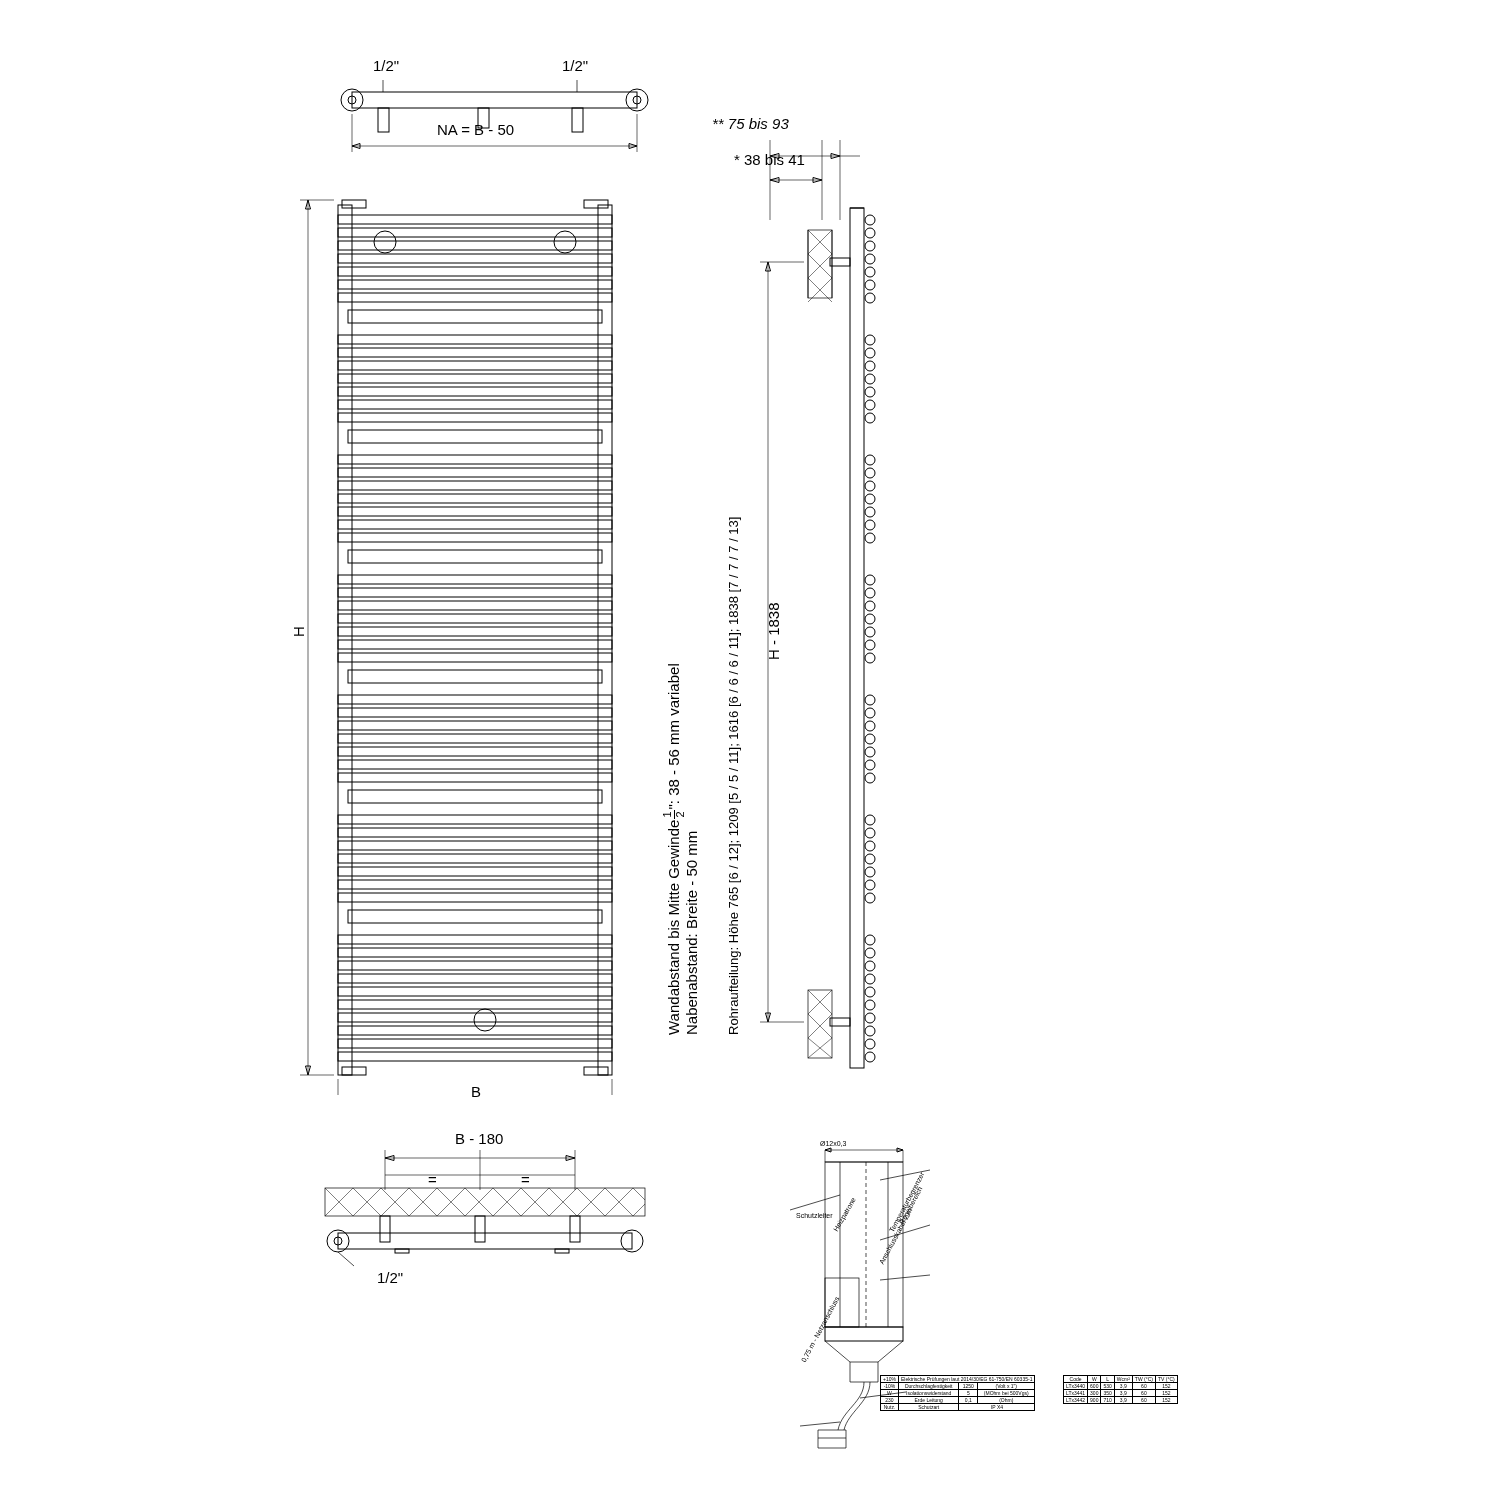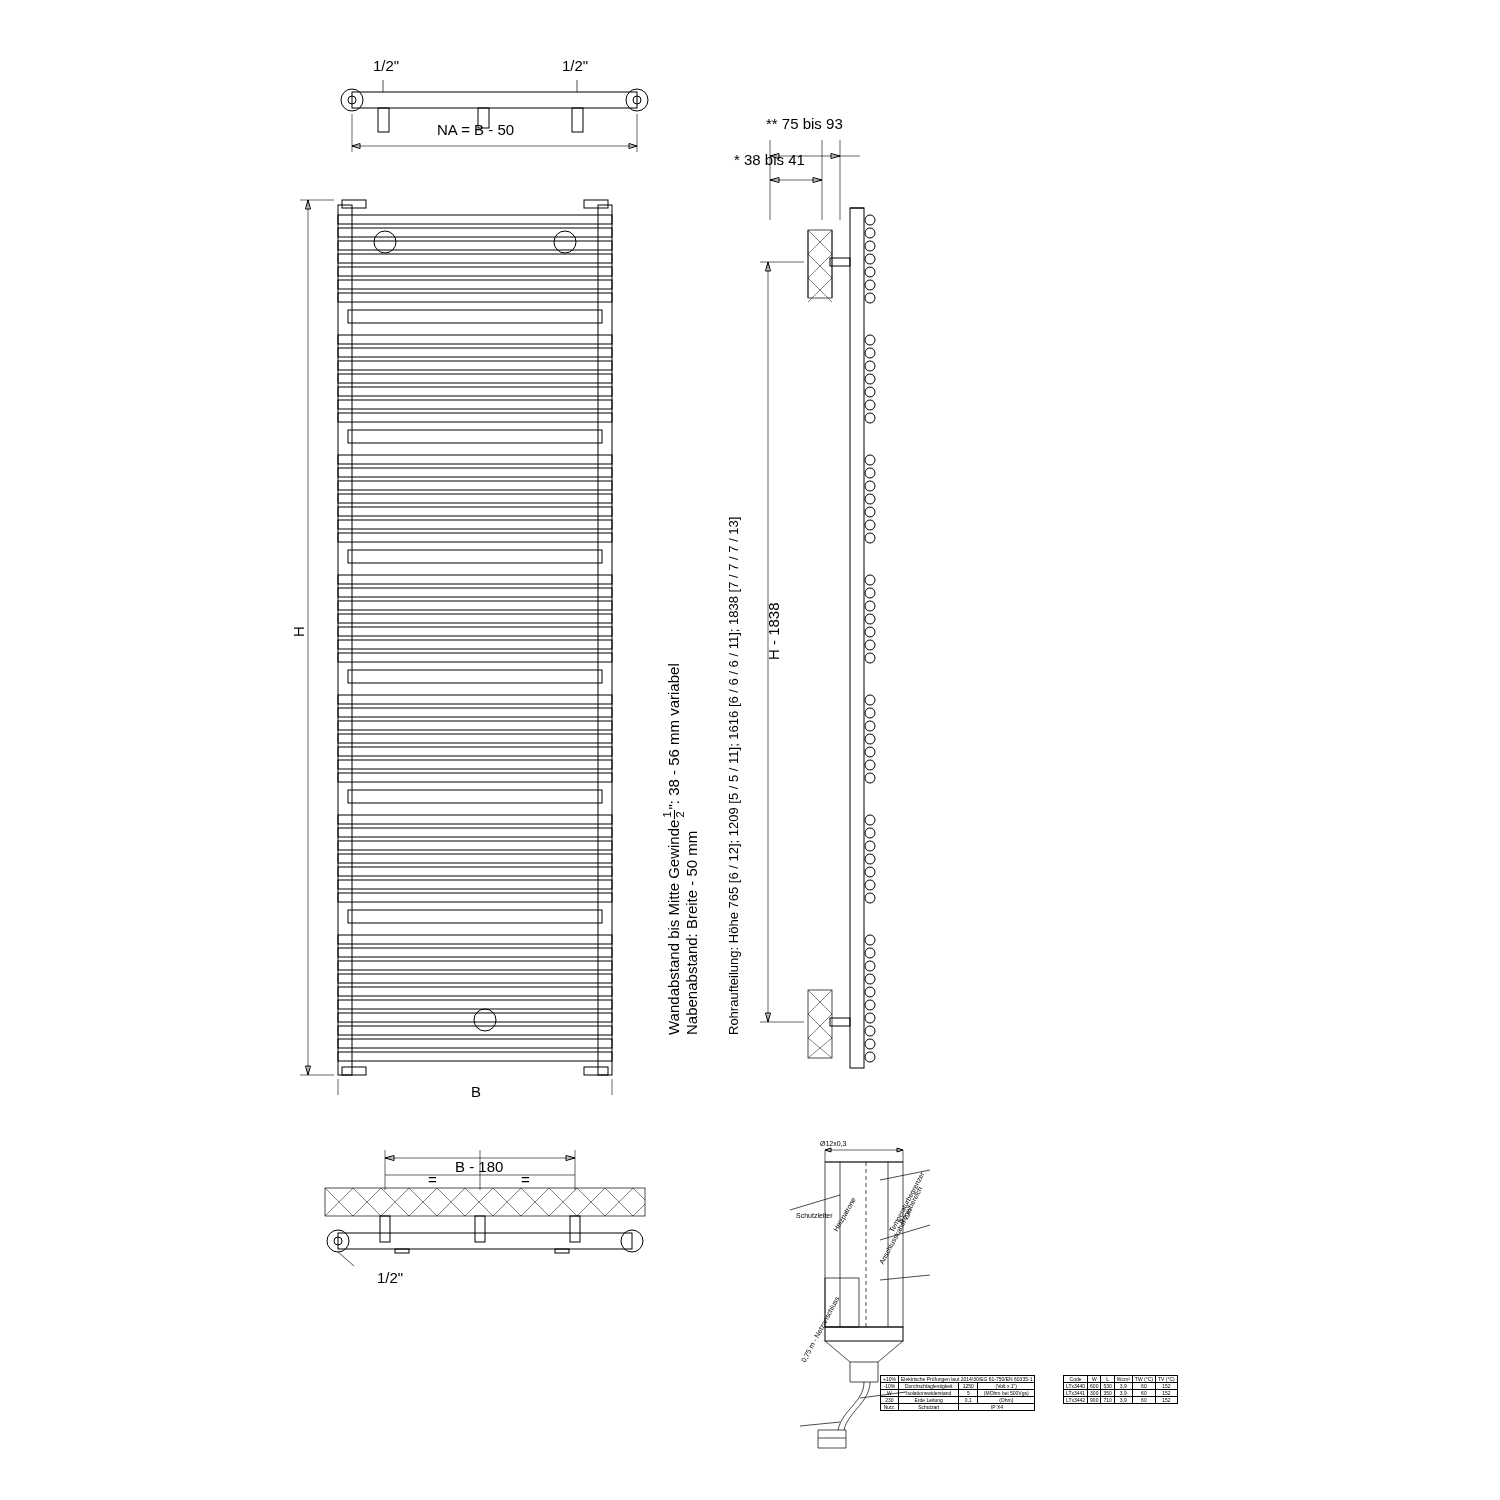--- a/index.html
+++ b/index.html
@@ -242,21 +242,21 @@
     <circle class="ln" cx="28" cy="121" r="11" fill="#fff"></circle>
     <circle class="ln" cx="28" cy="121" r="4" fill="#fff"></circle>
 
     <circle class="ln" cx="322" cy="121" r="11" fill="#fff"></circle>
 
     <rect class="ln" x="85" y="129" width="14" height="4" fill="#fff"></rect>
     <rect class="ln" x="245" y="129" width="14" height="4" fill="#fff"></rect>
 
     <path class="ln-thin" d="M28,132 L44,146"></path>
   </svg>
-  <div class="lbl" style="left:455px;top:1131px;margin-top:28px;">B - 180</div>
+  <div class="lbl" style="left:455px;top:1131px;">B - 180</div>
   <div class="lbl" style="left:428px;top:1172px;">=</div>
   <div class="lbl" style="left:521px;top:1172px;">=</div>
   <div class="lbl" style="left:377px;top:1270px;">1/2"</div>
 
   <div class="lbl vert" style="left:662px;top:1035px;font-size:15px;">
     <span>Wandabstand bis Mitte Gewinde</span><span style="display:inline-block;vertical-align:-0.45em;text-align:center;font-size:11px;line-height:1.05;margin:0 1px;"><span style="display:block;border-bottom:1px solid #000;padding:0 1px;">1</span><span style="display:block;padding:0 1px;">2</span></span><span>"</span><span>: 38 - 56 mm variabel</span>
   </div>
   <div class="lbl vert" style="left:684px;top:1035px;">Nabenabstand: Breite - 50 mm</div>
   <div class="lbl vert" style="left:727px;top:1035px;font-size:13px;">Rohraufteilung: Höhe 765 [6 / 12]; 1209 [5 / 5 / 11]; 1616 [6 / 6 / 6 / 11]; 1838 [7 / 7 / 7 / 13]</div>
 
@@ -362,21 +362,21 @@
       <circle class="ln" cx="110" cy="924" r="5" fill="#fff"></circle>
       <circle class="ln" cx="110" cy="937" r="5" fill="#fff"></circle>
     </g>
 
     <path class="ln-dim" d="M0,142 L44,142"></path>
     <path class="ln-dim" d="M0,902 L44,902"></path>
     <path class="ln-dim" d="M8,142 L8,902"></path>
     <path class="ln" d="M8,142 l-2.5,9 l5,0 z" fill="#000"></path>
     <path class="ln" d="M8,902 l-2.5,-9 l5,0 z" fill="#000"></path>
   </svg>
-  <div class="lbl" style="left:766px;top:116px;">** 75 bis 93</div>
+  <div class="lbl" style="left:712px;top:116px;font-style:italic;">** 75 bis 93</div>
   <div class="lbl" style="left:734px;top:152px;">* 38 bis 41</div>
   <div class="lbl vert" style="left:766px;top:660px;">H - 1838</div>
 
   <svg class="svg-detail" style="position:absolute;left:780px;top:1130px;" width="260" height="320">
 
     <rect class="ln-thin" x="45" y="32" width="78" height="165" fill="#fff"></rect>
     <path class="ln-thin" d="M45,32 L123,32"></path>
 
     <path class="ln-dim" d="M45,20 L123,20"></path>
     <path class="ln" d="M45,20 l6,-2 l0,4 z" fill="#000"></path>

